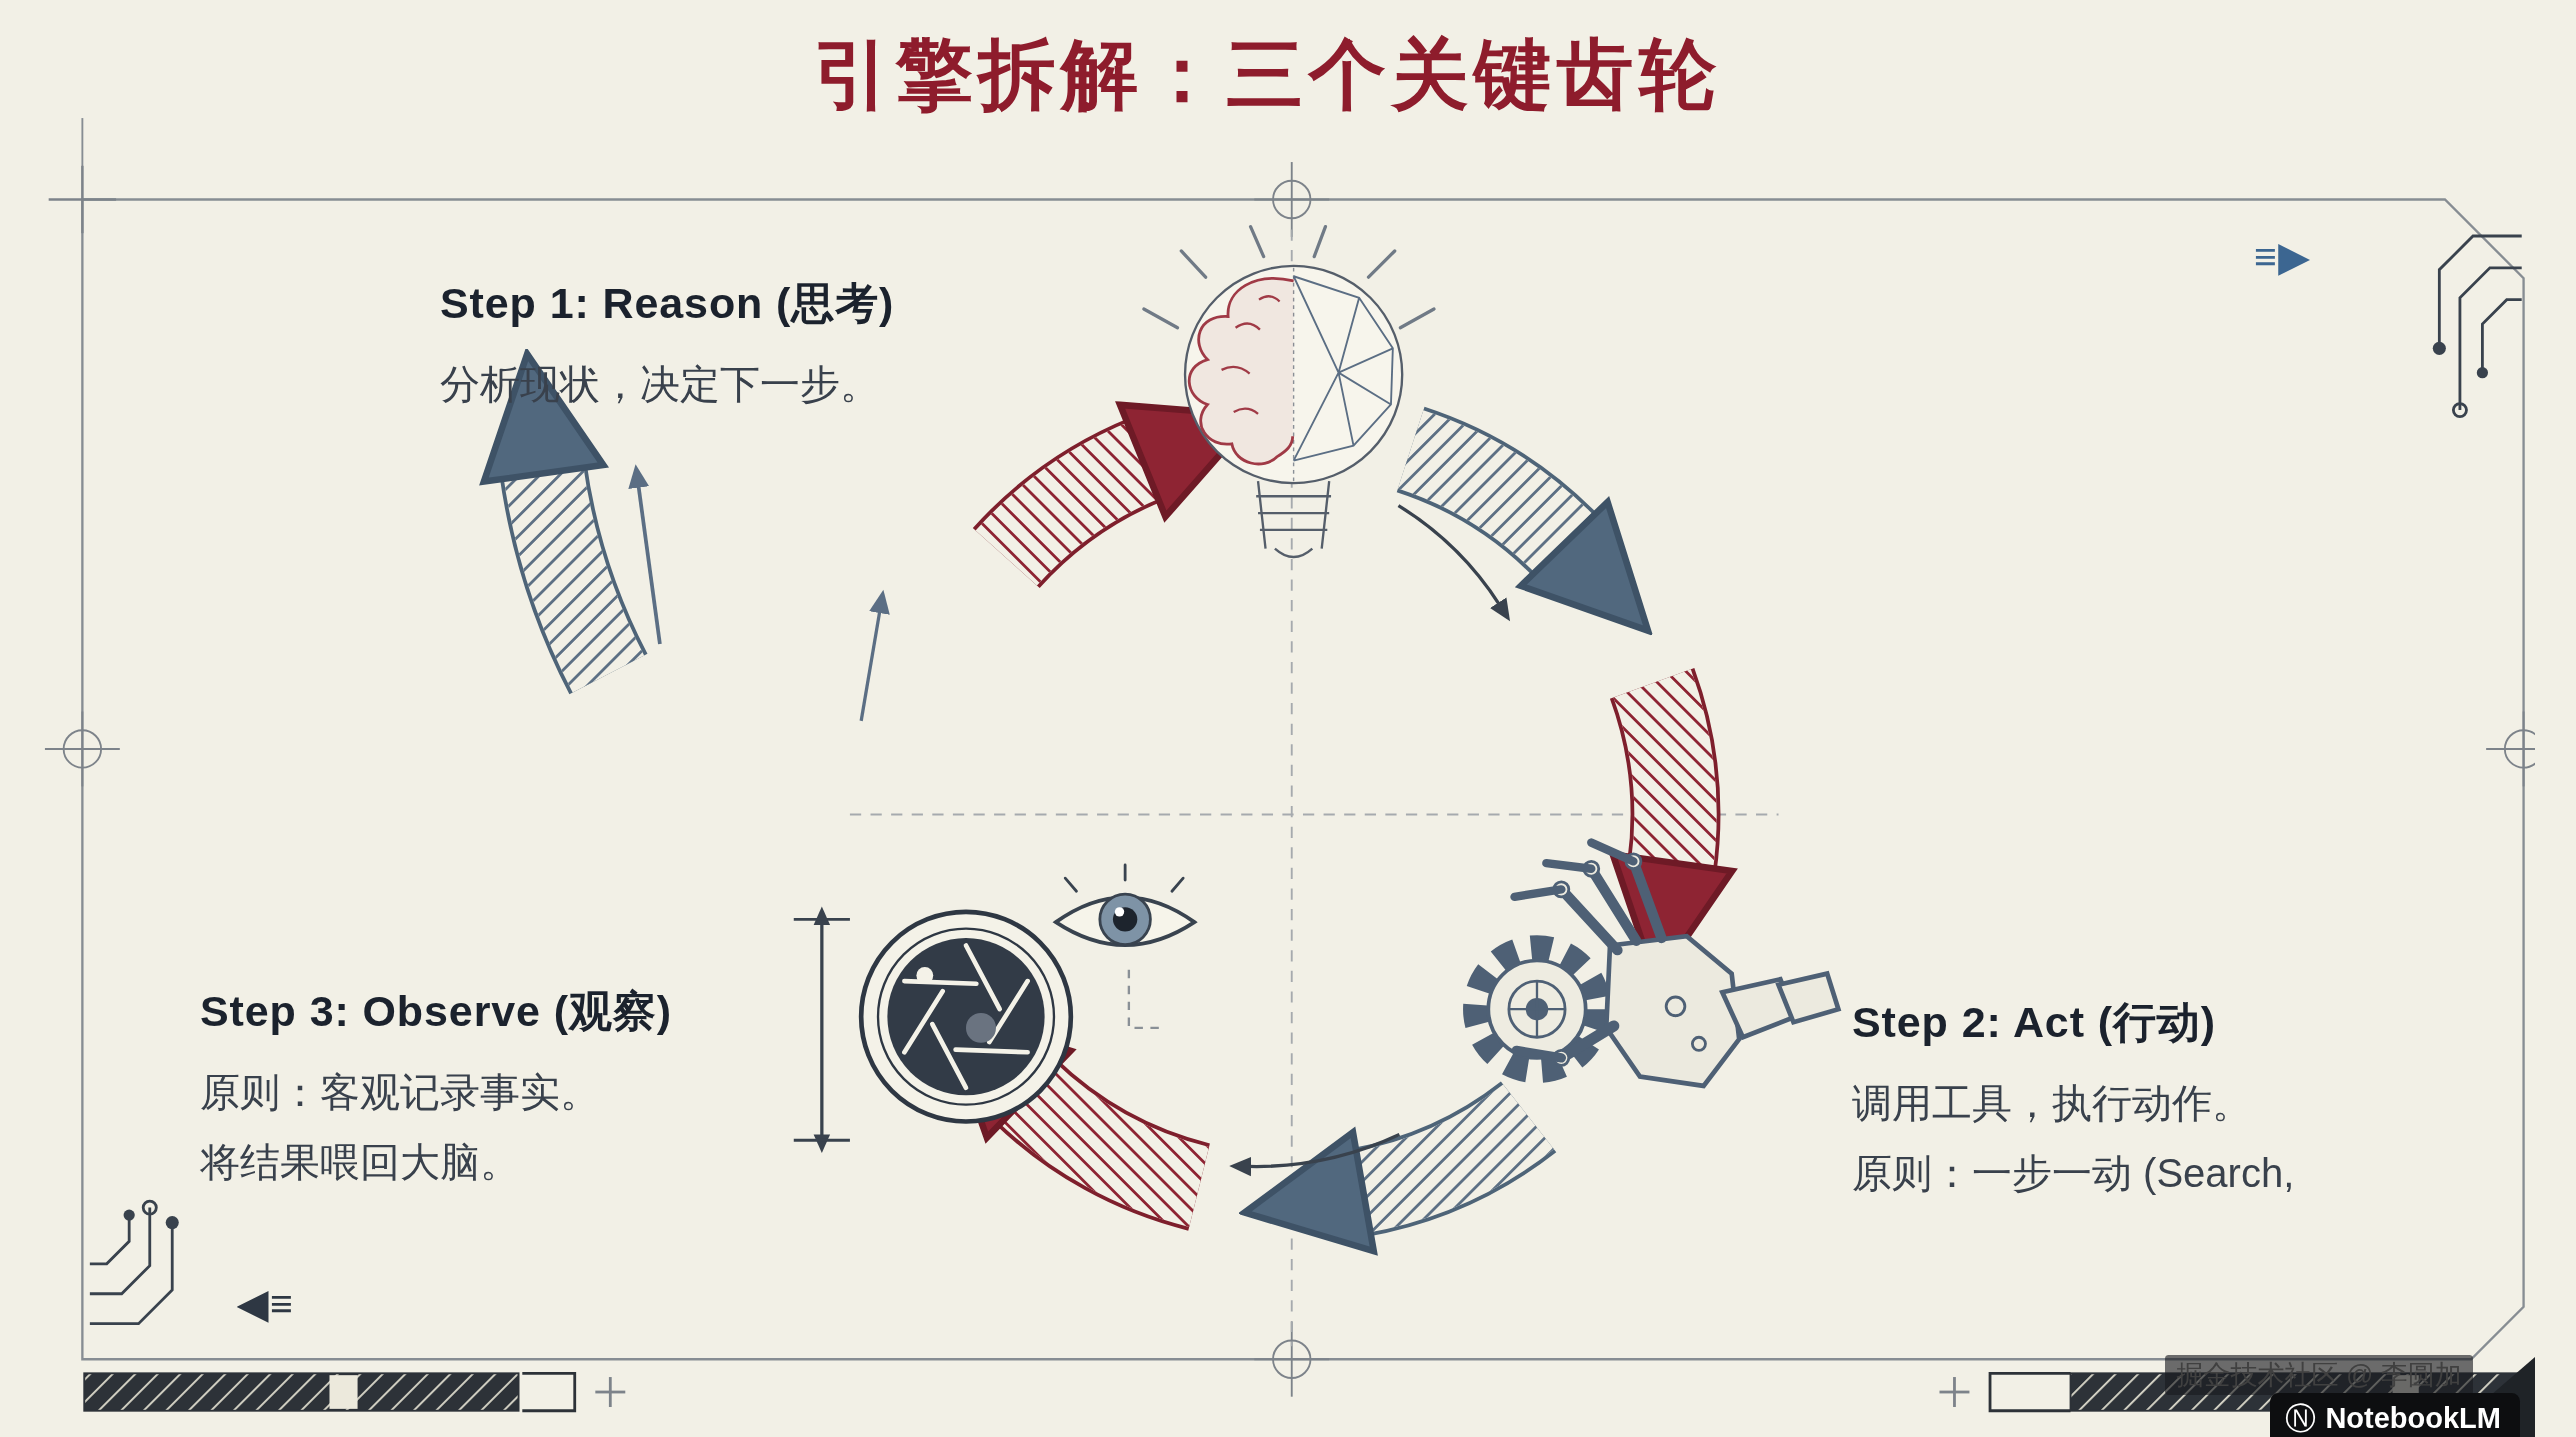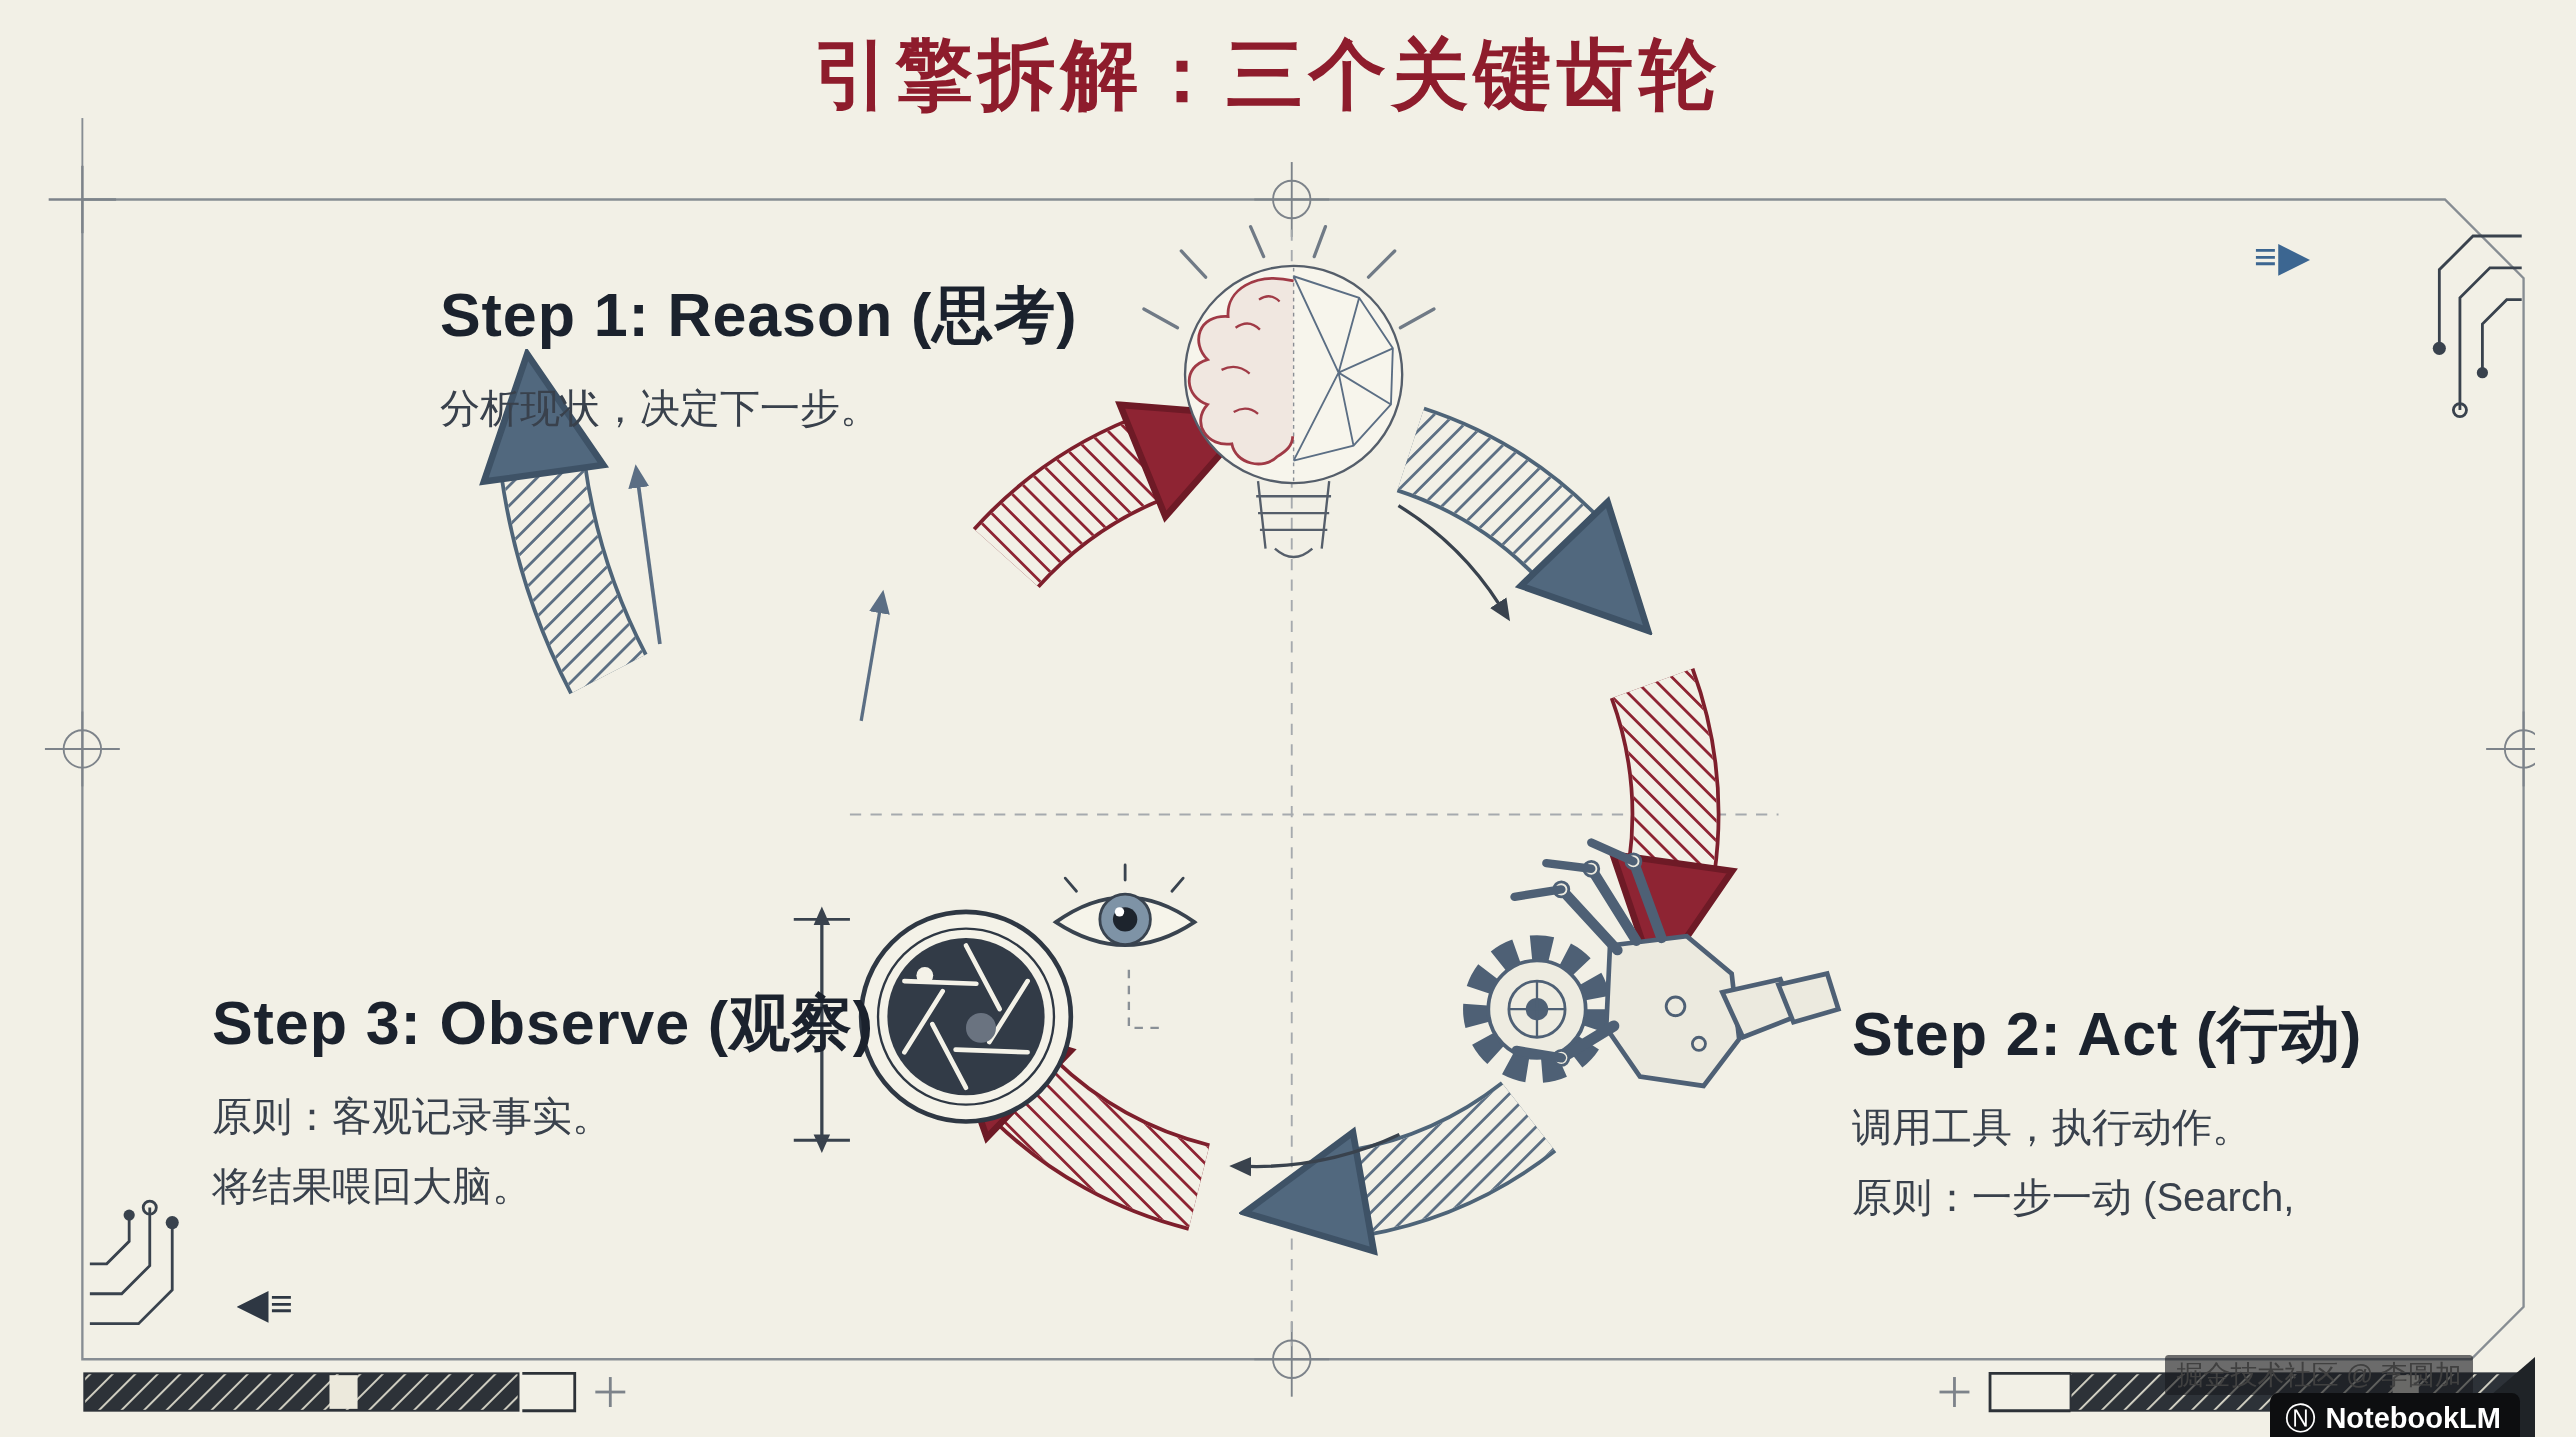--- a/index.html
+++ b/index.html
@@ -2,25 +2,25 @@
 <html style="font-size:15px"><head>
 <meta charset="utf-8">
 <style>
   html,body{margin:0;padding:0;background:#f2f0e6;}
   .stage{position:relative;width:2535px;height:1438px;overflow:hidden;background:#f2f0e6;
          font-family:"Liberation Sans",sans-serif;}
   svg.art{position:absolute;left:0;top:0;}
   .title{position:absolute;top:24px;left:0;width:100%;text-align:center;
          font-size:77px;font-weight:bold;color:#8e1c2c;letter-spacing:5.6px;}
   .step{position:absolute;color:#222831;}
-  .step h2{font-size:61px;margin:0 0 24px 0;color:#1b222d;font-weight:bold;letter-spacing:0.9px;}
+  .step h2{font-size:43px;margin:0 0 24px 0;color:#1b222d;font-weight:bold;letter-spacing:0.9px;}
   .step p{font-size:40px;margin:0 0 15px 0;color:#39414c;}
   .step1{left:440px;top:275px;}
   .step2{left:1852px;top:994px;width:618px;}
-  .step3{left:200px;top:983px;margin-left:12px;}
+  .step3{left:200px;top:983px;}
   .corner-icon{position:absolute;font-weight:bold;letter-spacing:1.9px;}
   .corner-icon.tr{left:2254px;top:234px;font-size:39px;color:#3c6691;}
   .corner-icon.bl{left:238px;top:1281px;font-size:39px;color:#2e3743;}
   .wm-text{position:absolute;right:62px;top:1355px;font-size:27px;color:#404040;
            background:rgba(24,26,30,.62);padding:1.9px 11.2px;border-radius:3.7px;z-index:5;}
   .wm-badge{position:absolute;right:15px;top:1393px;background:#0d0e10;color:#fff;
             border-radius:8.4px;padding:4.7px 19px 6.6px 15px;font-size:29px;font-weight:bold;
             display:flex;align-items:center;gap:9.4px;z-index:6;}
   .wm-badge .logo{font-size:31px;font-weight:normal;}
 </style>

